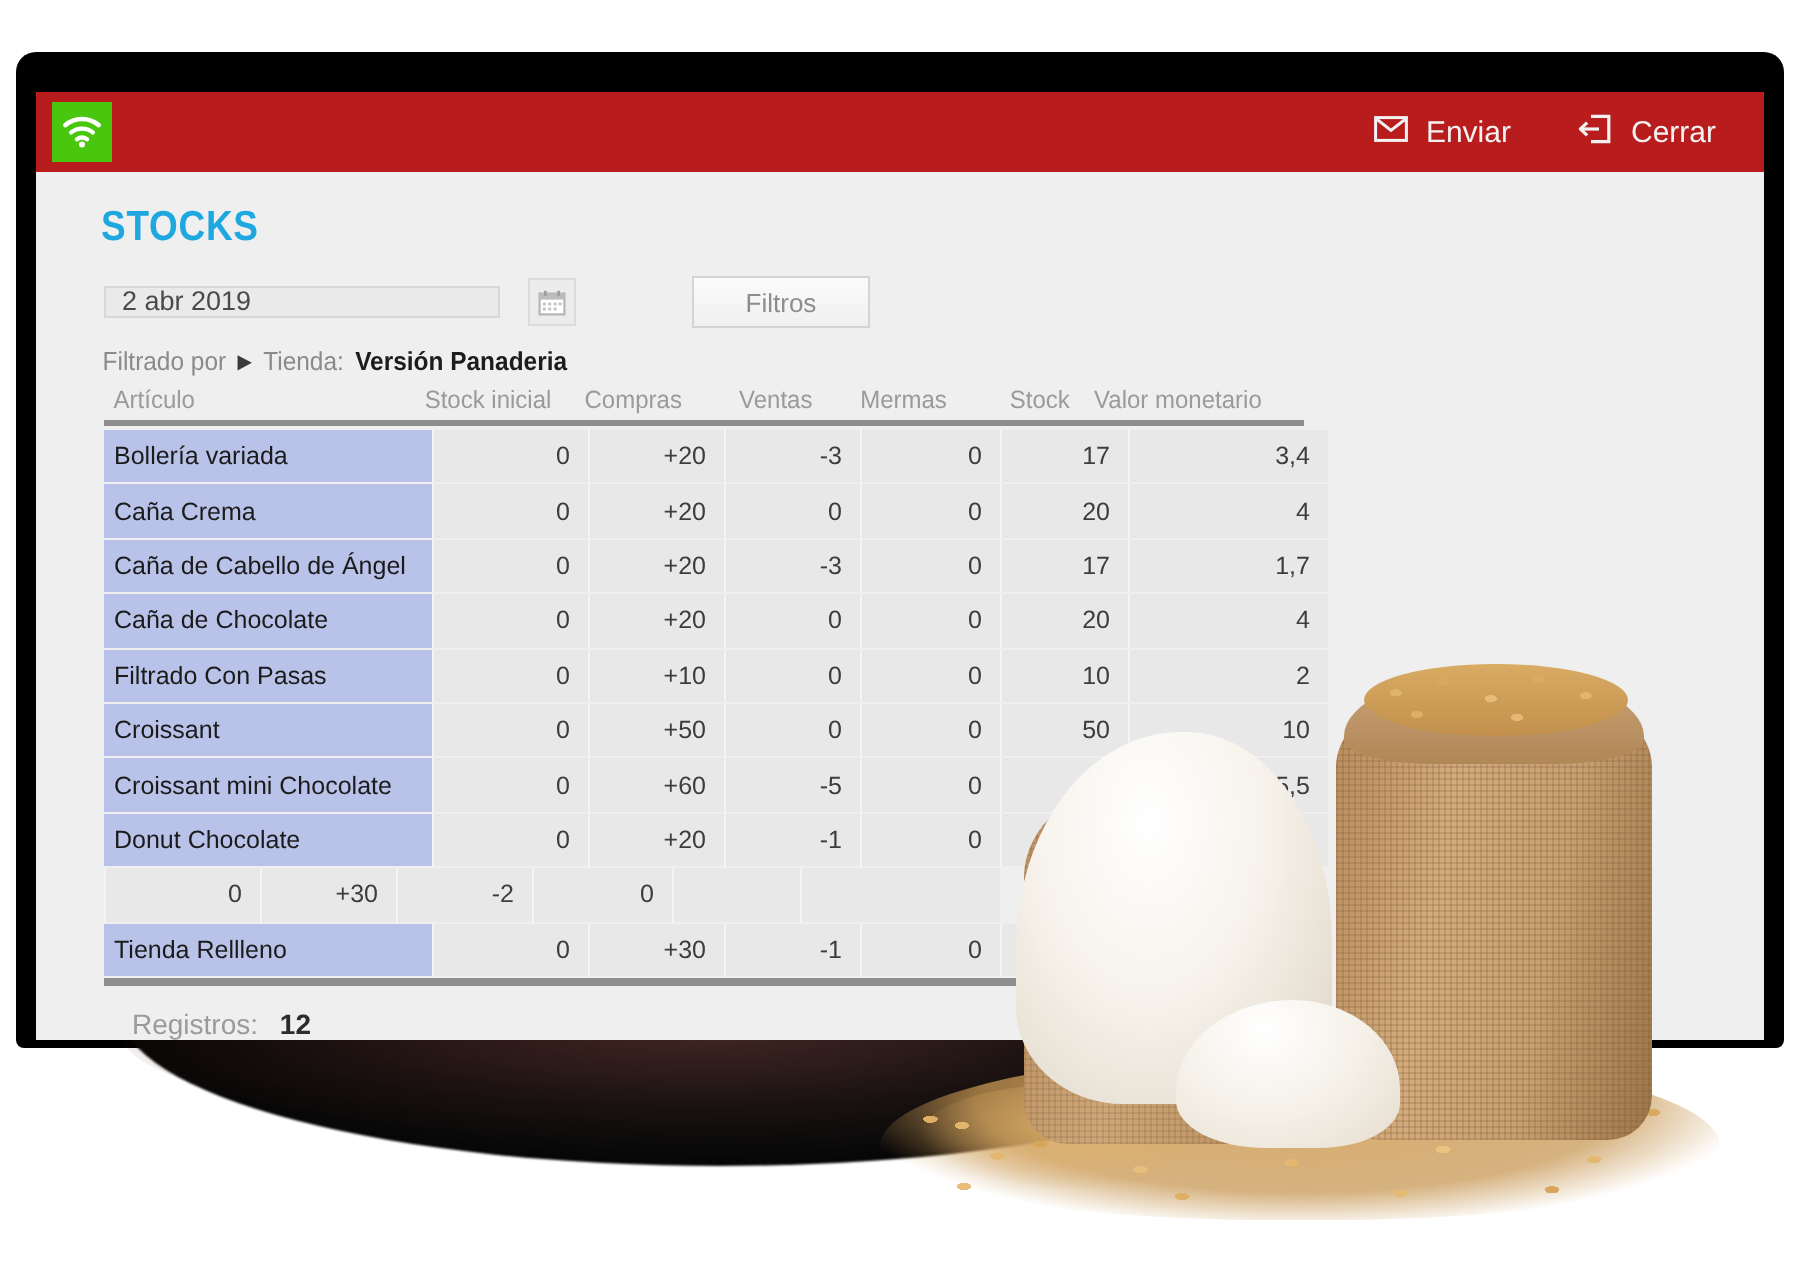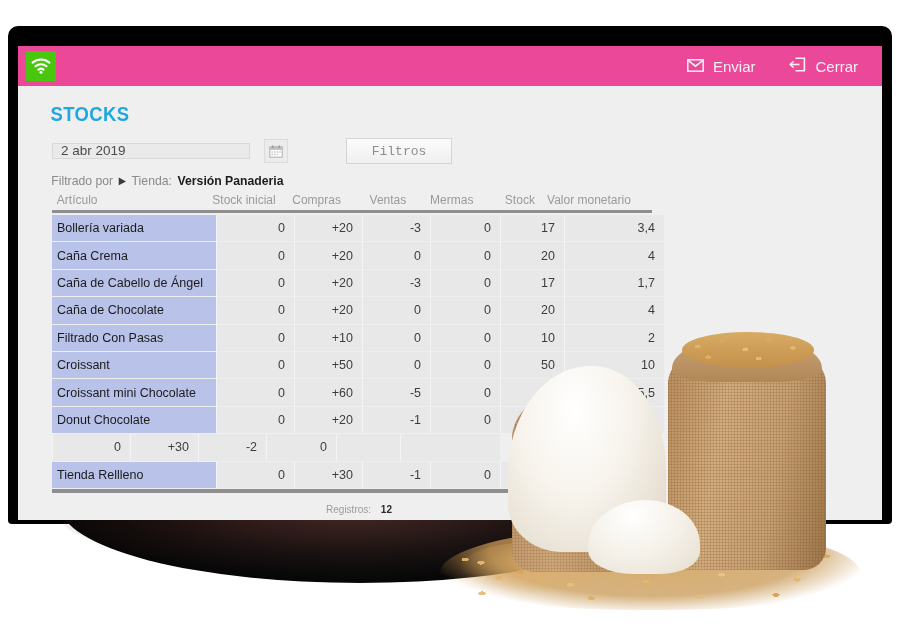--- a/index.html
+++ b/index.html
@@ -57,21 +57,21 @@
     width: 864px;
     height: 474px;
     background: #efefef;
     overflow: hidden;
   }
 
   
   #app-toolbar {
     position: relative;
     height: 40px;
-    background: #ec4899;
+    background: #b91c1c;
     display: flex;
     align-items: center;
   }
   #brand-logo {
     width: 30px; height: 30px;
     margin-left: 8px;
     background: #49c70f;
     display: flex; align-items: center; justify-content: center;
   }
   .toolbar-right {
@@ -134,28 +134,28 @@
   #calendar-button {
     width: 24px; height: 24px;
     margin-left: 14px;
     background: #ececec;
     border: 1px solid #dcdcdc;
     display: flex; align-items: center; justify-content: center;
     cursor: pointer;
   }
   #filters-button {
     margin-left: 58px;
-    width: 106px; height: 26px;
+    width: 89px; height: 26px;
     background: linear-gradient(#fbfbfb, #f0f0f0);
     border: 1px solid #d4d4d4;
     color: #8d8d8d;
     font-size: 13px;
     display: flex; align-items: center; justify-content: center;
     cursor: pointer;
-    font-family: Liberation Mono, monospace;
+    font-family: Liberation Sans, sans-serif;
   }
 
   
   #filtered-by {
     margin-top: 9px;
     padding-left: 12px;
     font-size: 13px;
     color: #8a8a8a;
     display: flex;
     align-items: center;
@@ -225,23 +225,22 @@
   .v-neg     { color: #e8564f; }
 
   .t-foot-rule {
     height: 4px;
     background: #8e8e8e;
     margin-top: 1px;
   }
   #records-line {
     margin-top: 11px;
     padding-left: 14px;
-    font-size: 10px;
+    font-size: 14px;
     color: #9a9a9a;
-    text-align: center;
   }
   #records-line .count { color: #2b2b2b; font-weight: bold; margin-left: 7px; }
 
   
   #product-photo {
     position: absolute;
     left: 420px;
     top: 330px;
     width: 480px;
     height: 301px;

